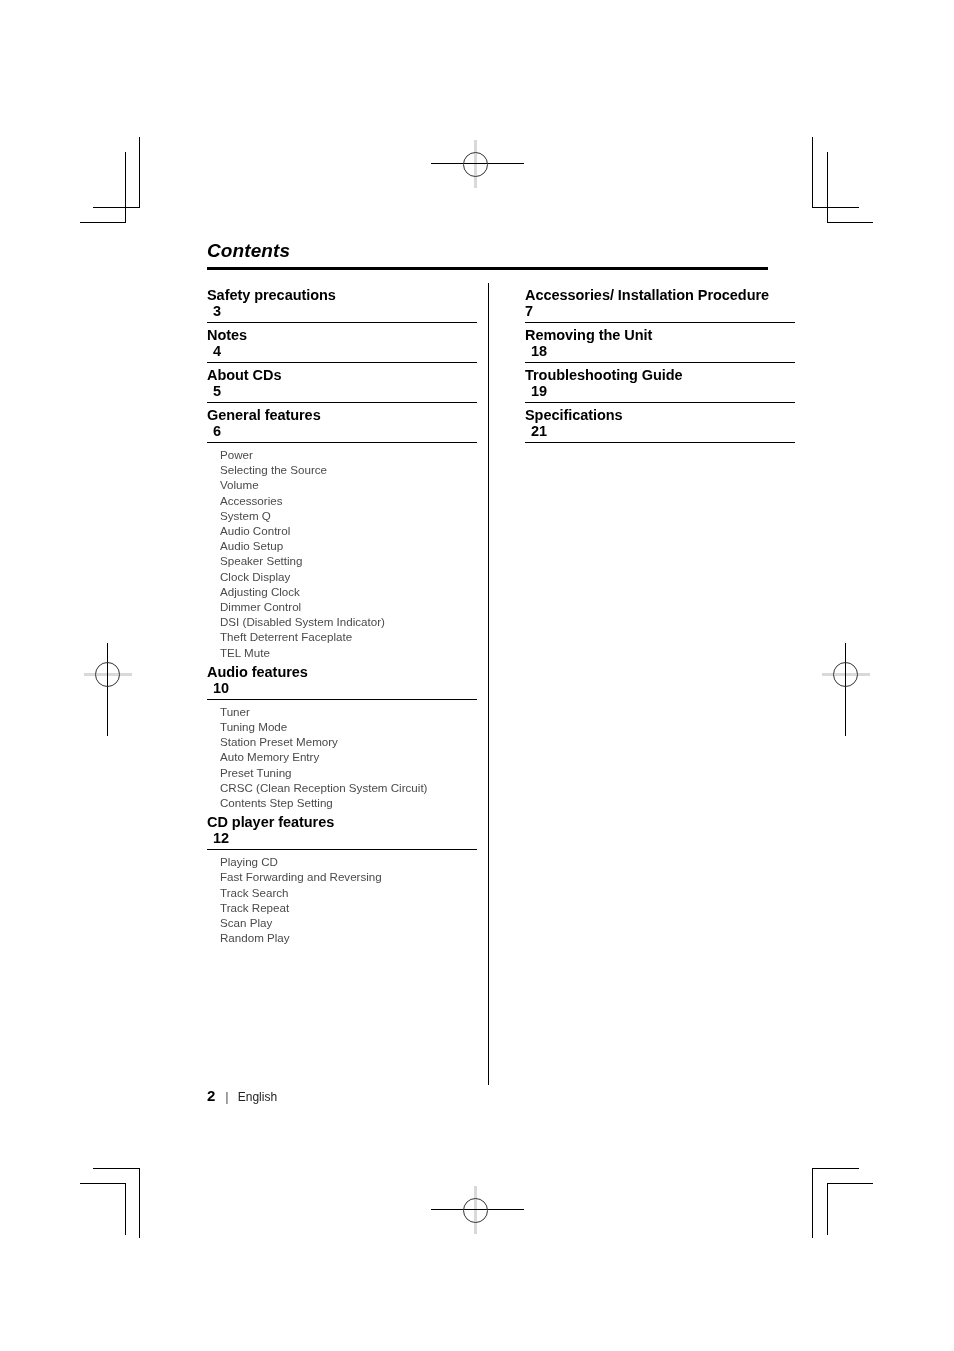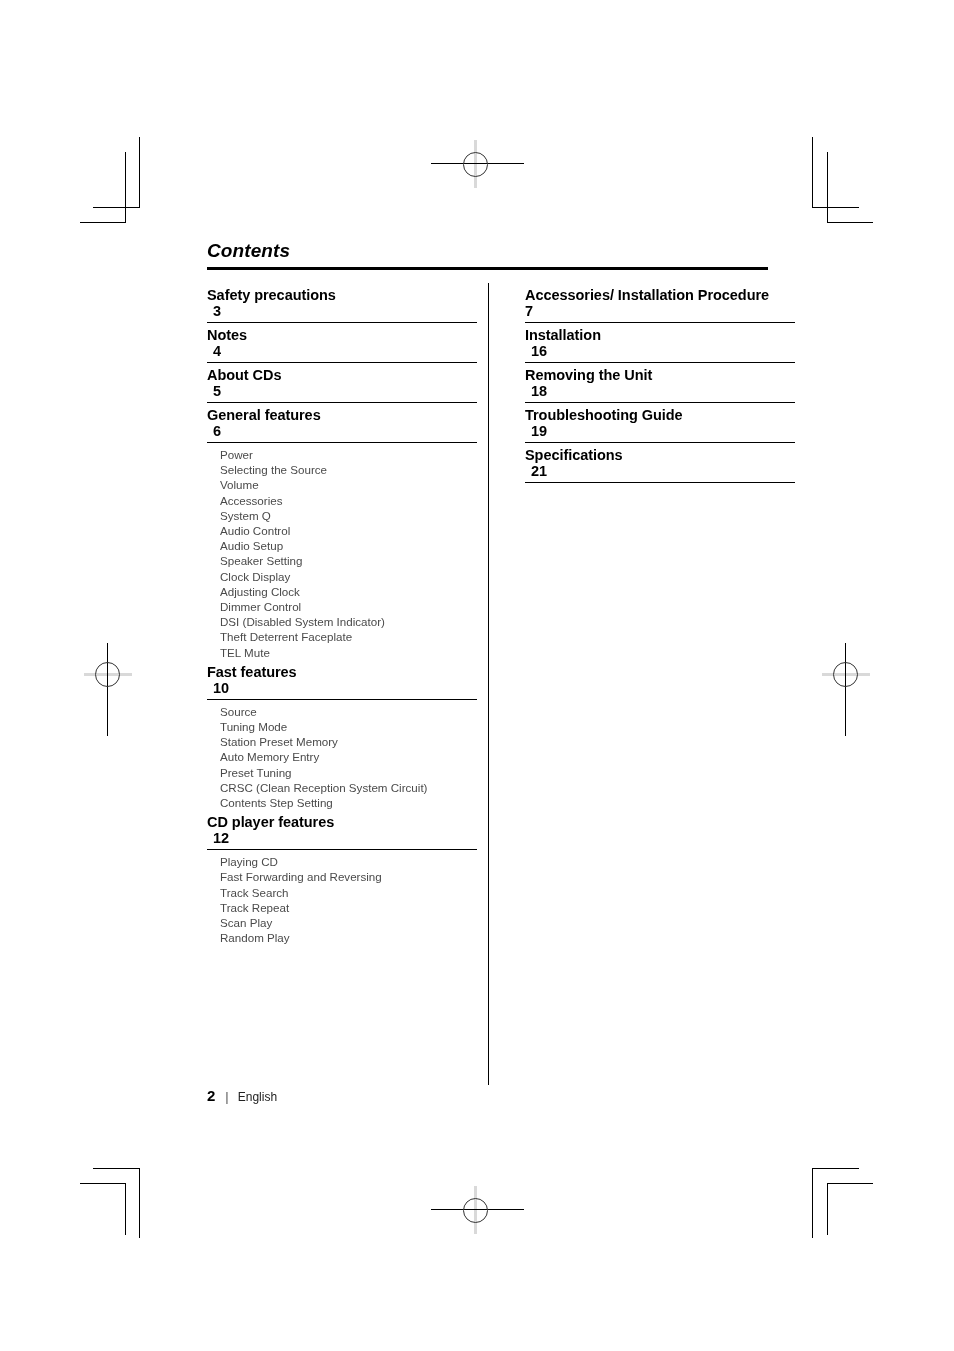--- a/index.html
+++ b/index.html
@@ -220,25 +220,25 @@
           <li class="sub">Clock Display</li>
           <li class="sub">Adjusting Clock</li>
           <li class="sub">Dimmer Control</li>
           <li class="sub">DSI (Disabled System Indicator)</li>
           <li class="sub">Theft Deterrent Faceplate</li>
           <li class="sub">TEL Mute</li>
         </ul>
       </div>
       <div class="group">
         <div class="entry">
-          <span class="entry-title">Fast features</span>
+          <span class="entry-title">Audio features</span>
           <span class="entry-page">10</span>
         </div>
         <ul class="subs">
-          <li class="sub">Source</li>
+          <li class="sub">Tuner</li>
           <li class="sub">Tuning Mode</li>
           <li class="sub">Station Preset Memory</li>
           <li class="sub">Auto Memory Entry</li>
           <li class="sub">Preset Tuning</li>
           <li class="sub">CRSC (Clean Reception System Circuit)</li>
           <li class="sub">Contents Step Setting</li>
         </ul>
       </div>
       <div class="group">
         <div class="entry">
@@ -257,26 +257,20 @@
     </div>
   <div class="column col-right" id="col-right">
       <div class="group">
         <div class="entry tight">
           <span class="entry-title">Accessories/ Installation Procedure</span>
           <span class="entry-page">7</span>
         </div>
       </div>
       <div class="group">
         <div class="entry">
-          <span class="entry-title">Installation</span>
-          <span class="entry-page">16</span>
-        </div>
-      </div>
-      <div class="group">
-        <div class="entry">
           <span class="entry-title">Removing the Unit</span>
           <span class="entry-page">18</span>
         </div>
       </div>
       <div class="group">
         <div class="entry">
           <span class="entry-title">Troubleshooting Guide</span>
           <span class="entry-page">19</span>
         </div>
       </div>

